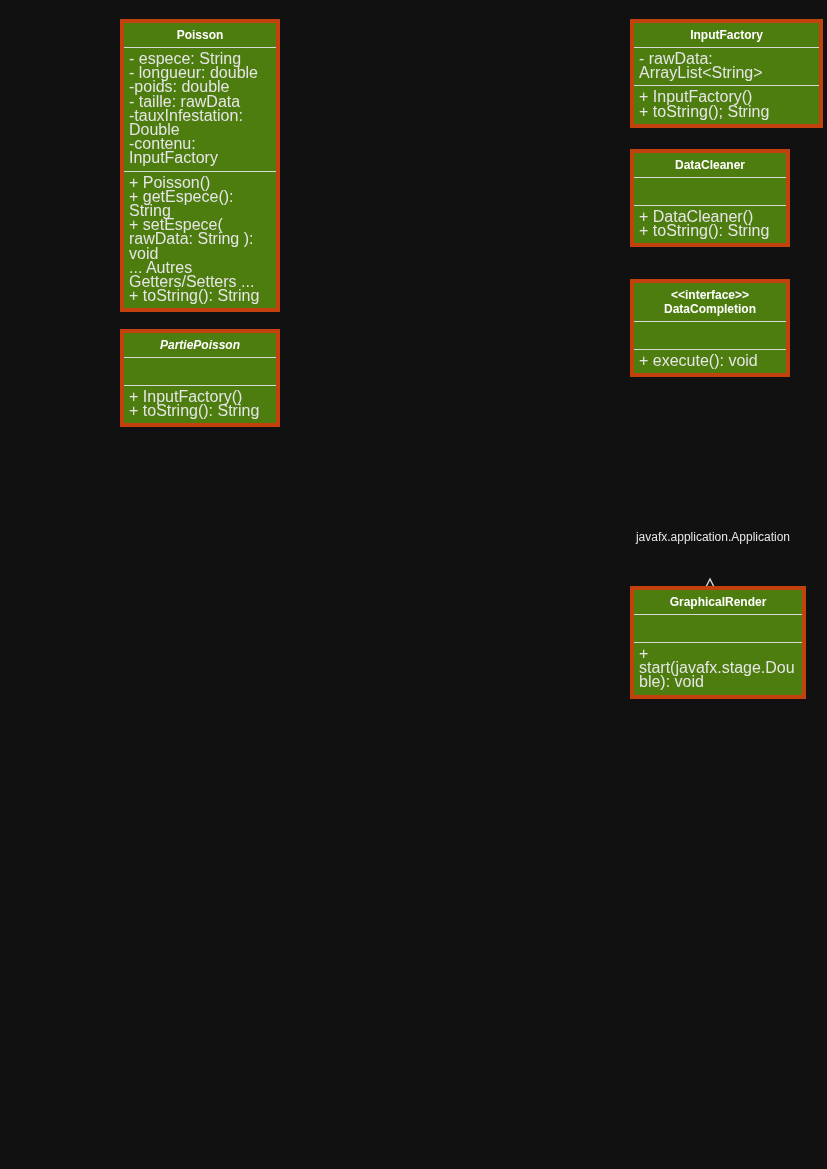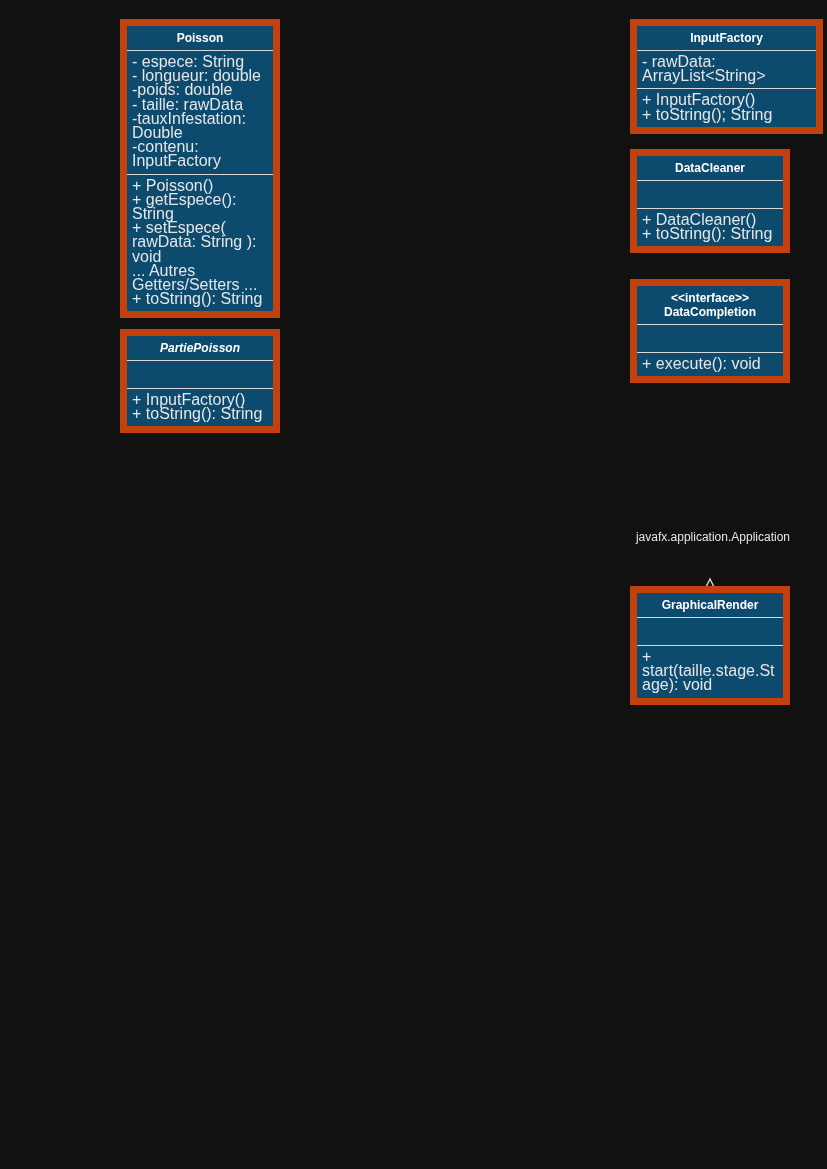--- a/index.html
+++ b/index.html
@@ -12,22 +12,22 @@
     color: #e8e8e8;
     overflow: hidden;
   }
   #canvas {
     position: relative;
     width: 827px;
     height: 1169px;
   }
   .uml-class {
     position: absolute;
-    border: 7px solid #c2410c;
-    background: #0c4a6e;
+    border: 4px solid #c2410c;
+    background: #4d7c0f;
     box-sizing: border-box;
   }
   .uml-header {
     text-align: center;
     font-size: 12px;
     font-weight: bold;
     padding: 5px 4px 5px 4px;
     line-height: 14px;
     color: #ffffff;
   }
@@ -125,21 +125,21 @@
   </div>
 
   <div class="generalization" style="left:630px; top:530px; width:160px; height:60px;">
     <div class="gen-label" style="left:0; top:0; width:160px;">javafx.application.Application</div>
     <svg width="160" height="40" style="position:absolute; left:0; top:20px;">
       <polygon points="80,29 68,53 92,53" fill="#111111" stroke="#d8d8d8" stroke-width="1.4"></polygon>
       <line x1="80" y1="53" x2="80" y2="56" stroke="#d8d8d8" stroke-width="1.4"></line>
     </svg>
   </div>
 
-  <div class="uml-class" style="left:630px; top:586px; width:160px;">
+  <div class="uml-class" style="left:630px; top:586px; width:176px;">
     <div class="uml-header">GraphicalRender</div>
     <div class="uml-compartment empty" style="height:27px;"></div>
     <div class="uml-compartment">
-      <div class="uml-line">+ start(taille.stage.Stage): void</div>
+      <div class="uml-line">+ start(javafx.stage.Double): void</div>
     </div>
   </div>
 
 </div>
 
 </body></html>

